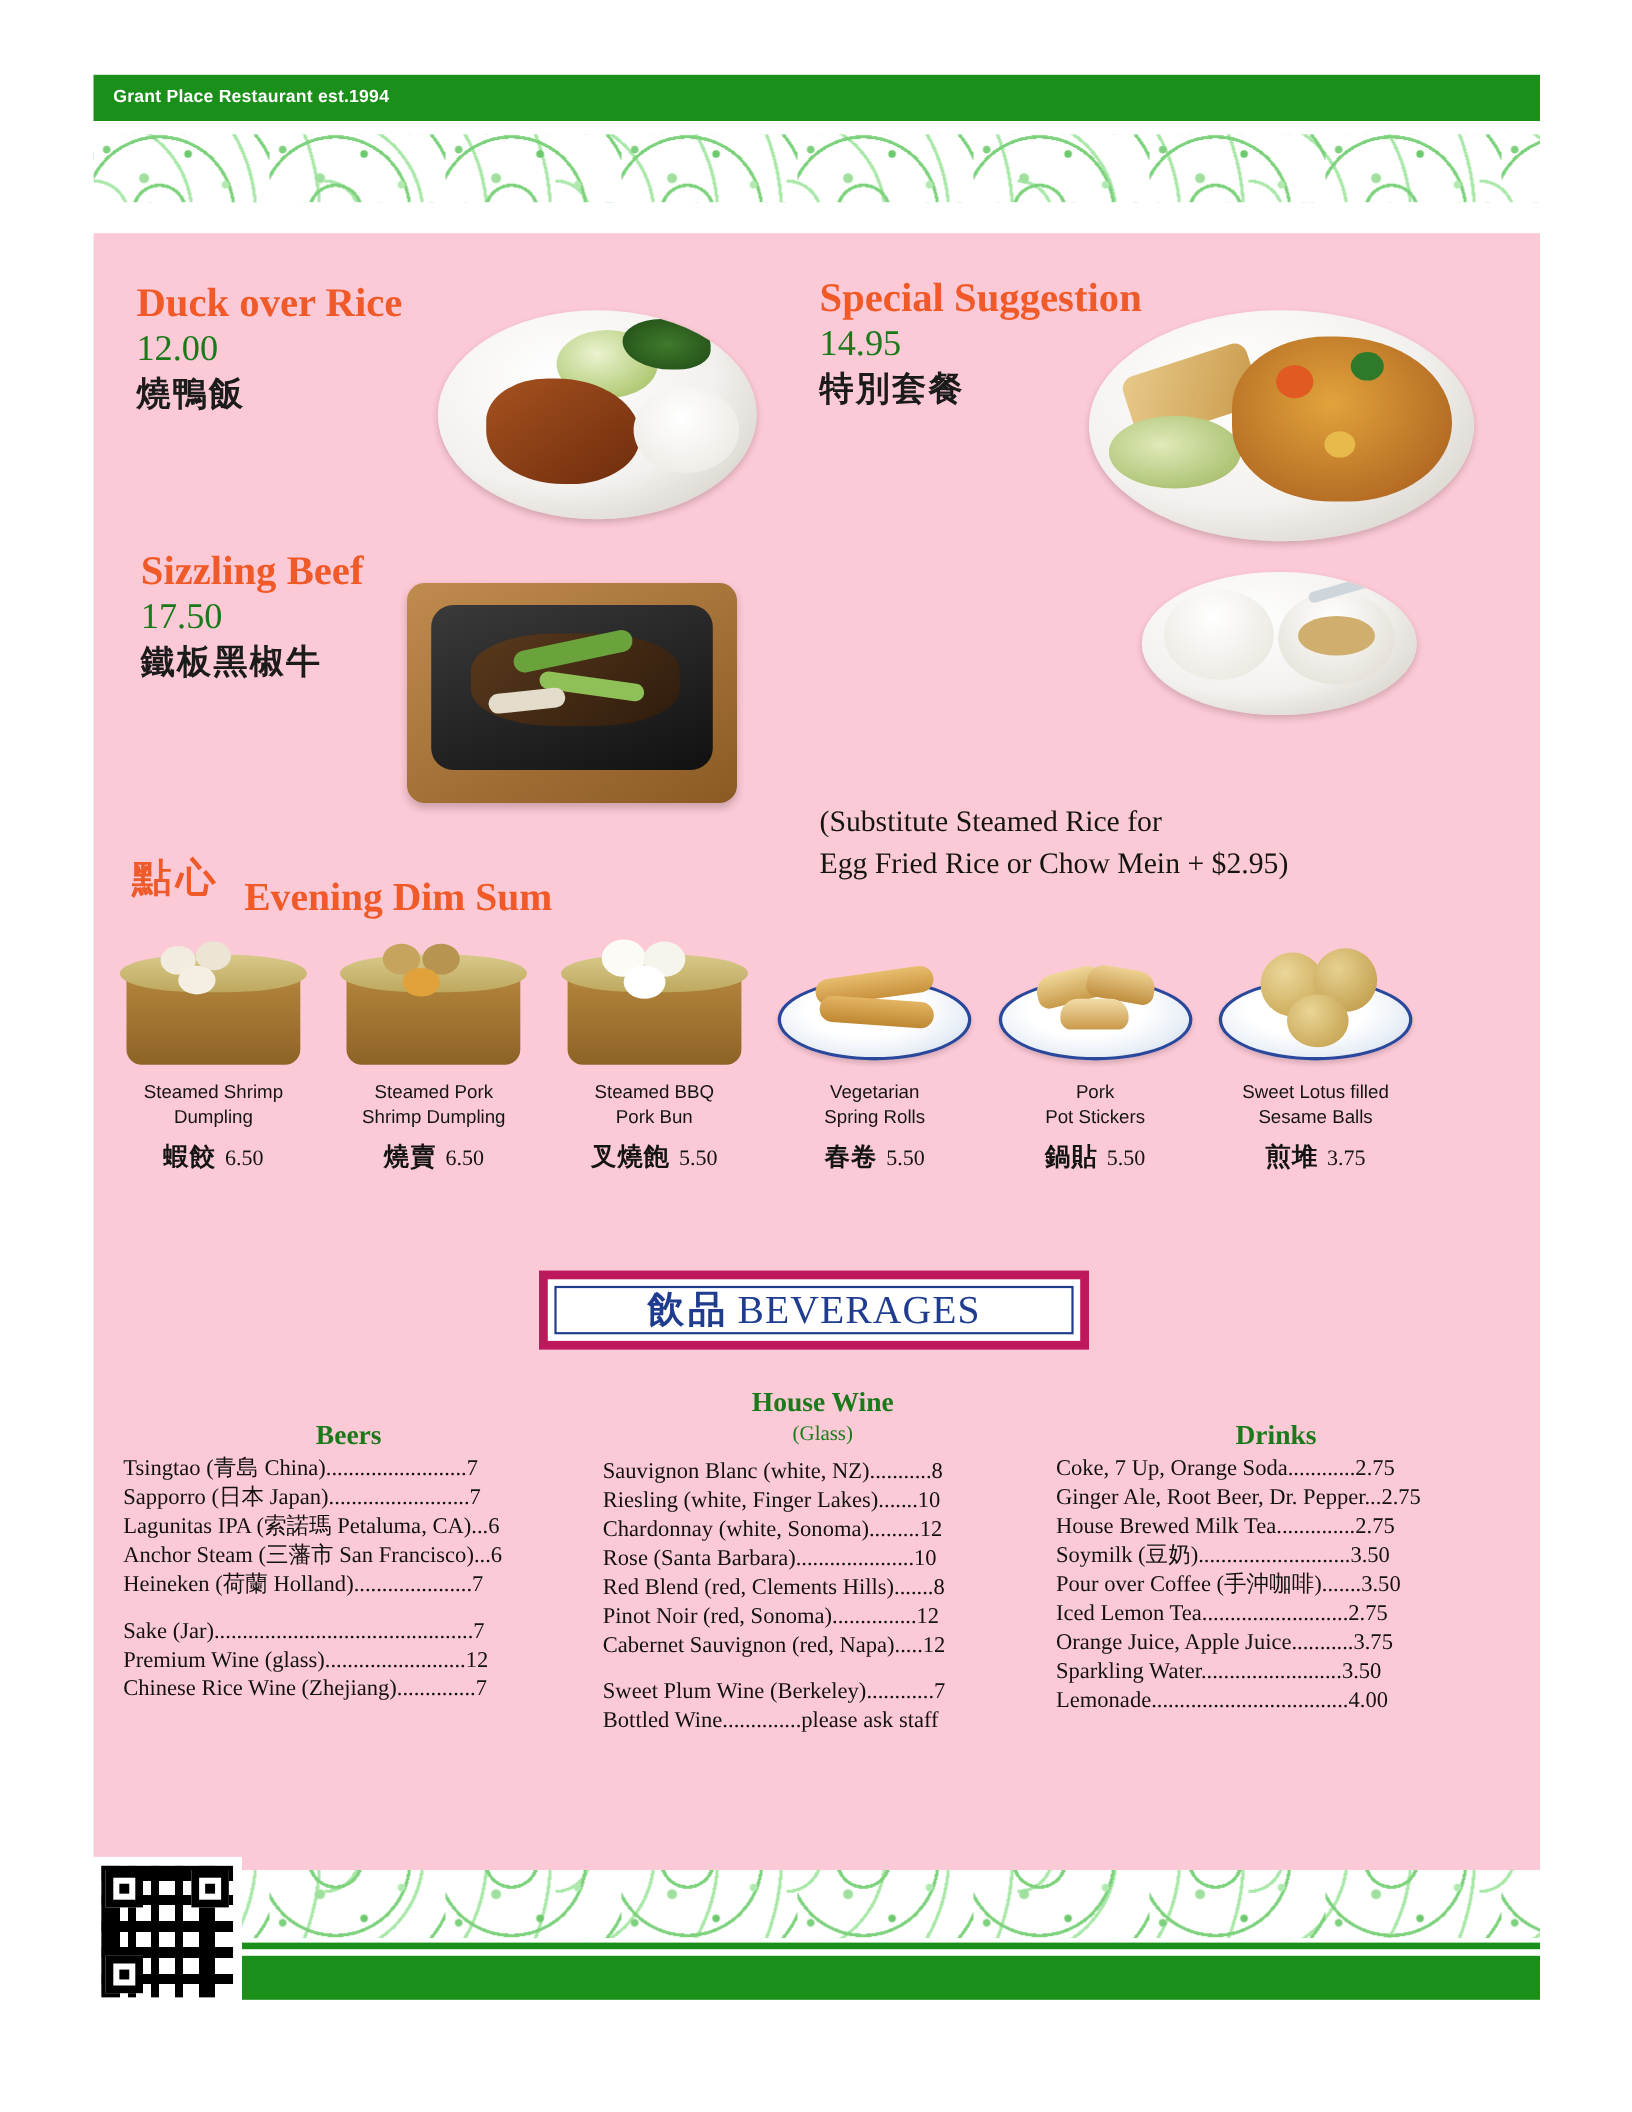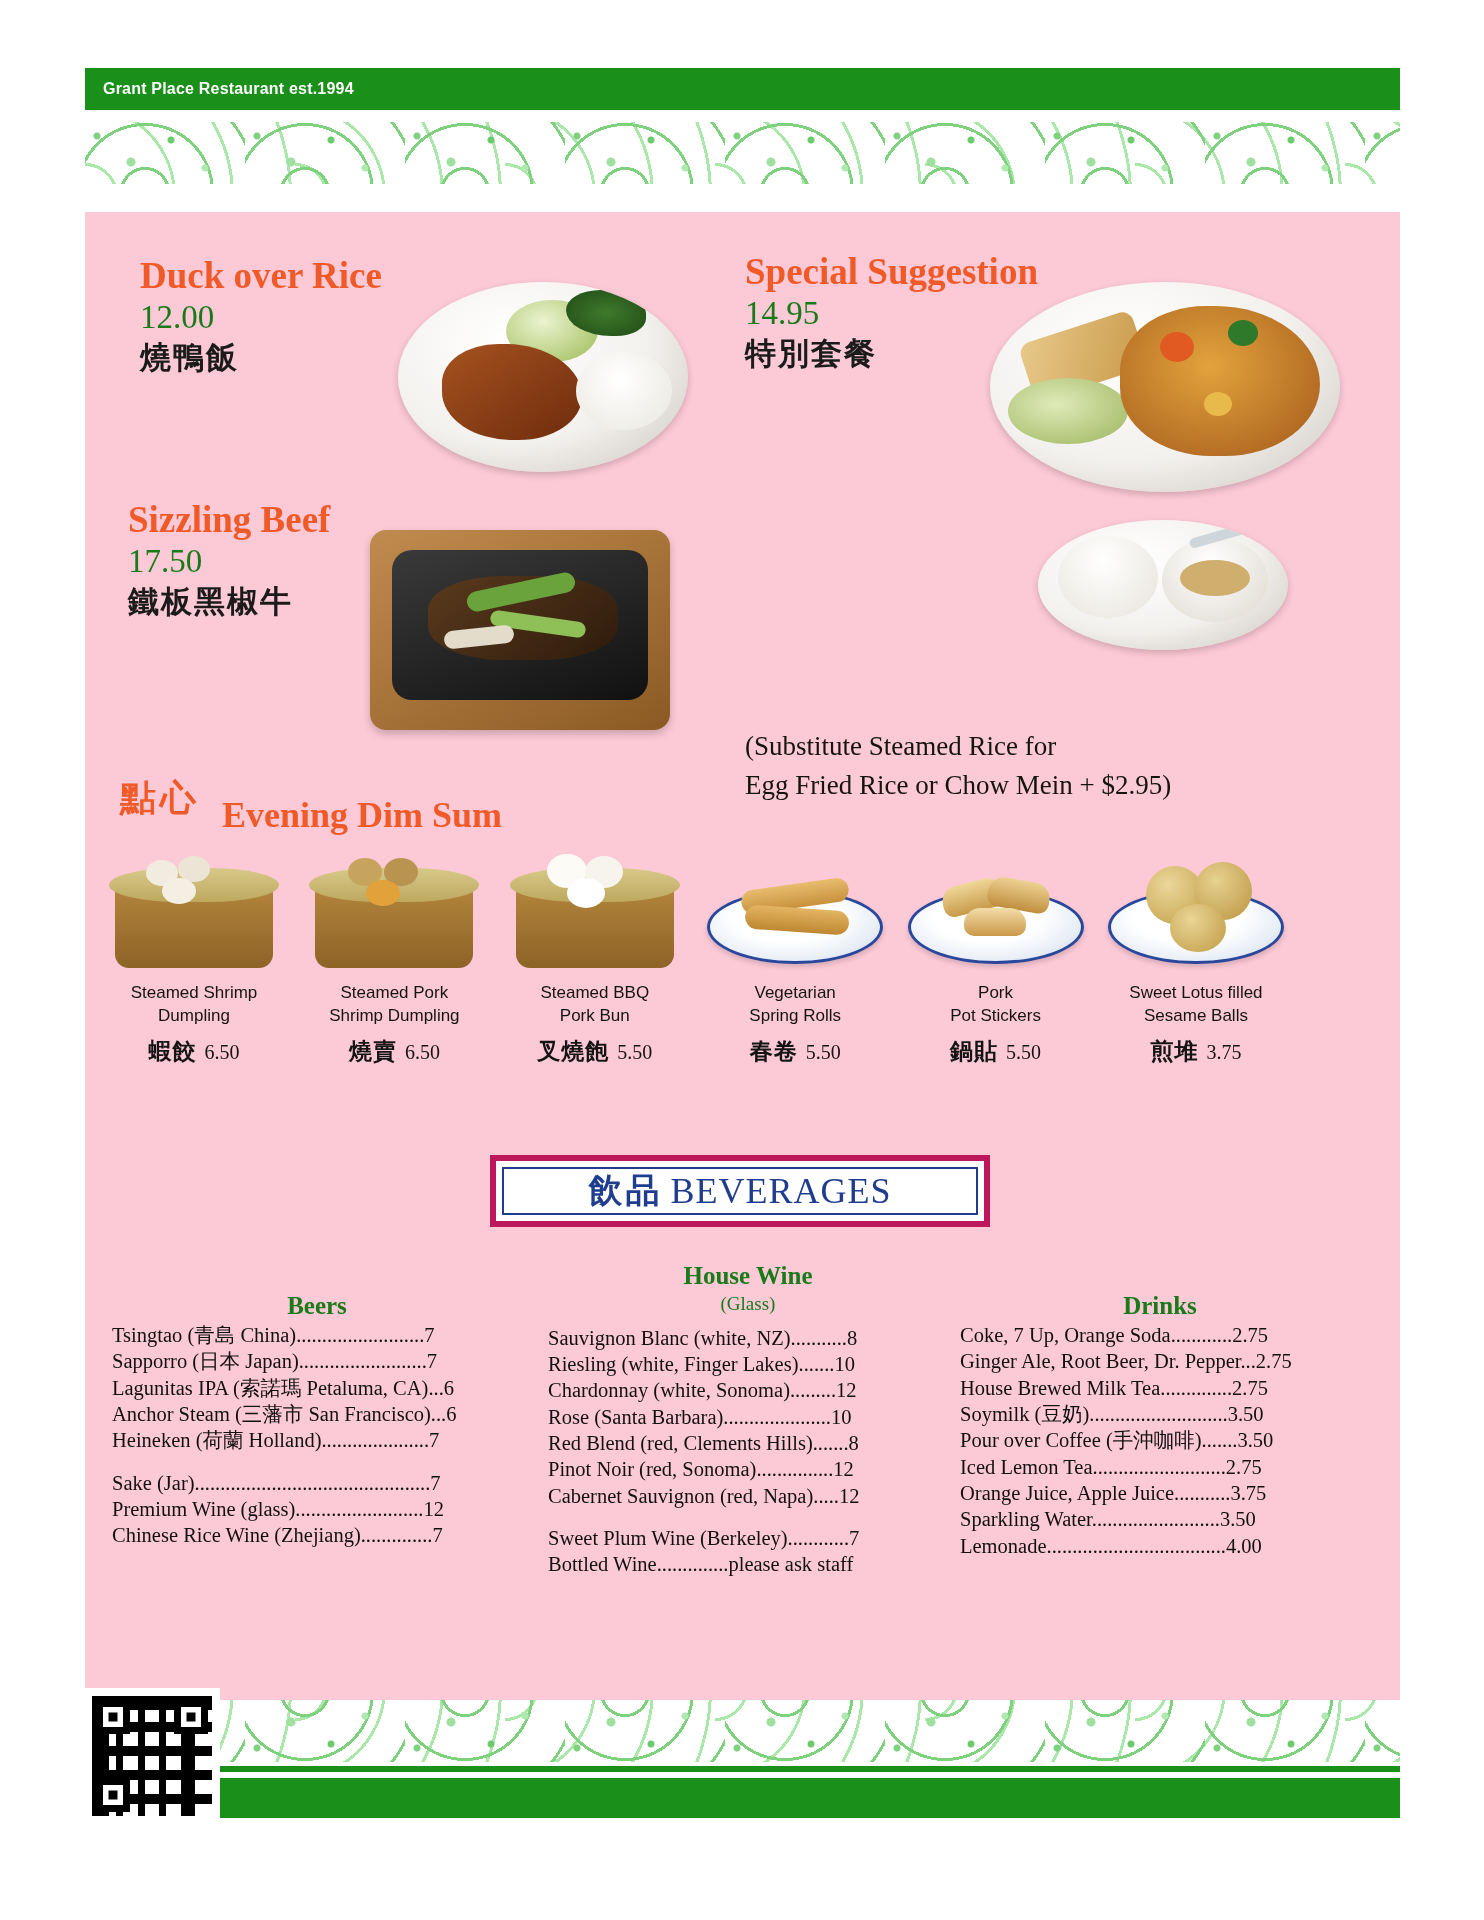--- a/index.html
+++ b/index.html
@@ -184,21 +184,21 @@
     background: radial-gradient(ellipse at 45% 35%, #ffffff 40%, #e8eef6 70%, #b9c7da 100%);
     border: 3px solid #29479b;
     box-shadow: 0 3px 5px rgba(0,0,0,.15);
   }
 
   
   .bev-banner {
     position: absolute;
     left: 490px; top: 1155px;
     width: 500px; height: 72px;
-    border: 6px solid #be185d;
+    border: 8px solid #be185d;
     background: #ffffff;
     display: flex; align-items: center; justify-content: center;
   }
   .bev-banner::after {
     content: "";
     position: absolute; inset: 6px;
     border: 2px solid #1f3c8f;
     pointer-events: none;
   }
   .bev-cn {
@@ -248,21 +248,21 @@
 <div id="page">
 
   <div class="header-bar">
     <div class="header-title">Grant Place Restaurant est.1994</div>
   </div>
 
   <div class="wave-band wave-top"></div>
 
   <div class="pink-panel"></div>
 
-  <div class="feature" style="left:140px; top:256px;">
+  <div class="feature" style="left:124px; top:256px;">
     <div class="feat-title">Duck over Rice</div>
     <div class="feat-price">12.00</div>
     <div class="feat-cn">燒鴨飯</div>
   </div>
   <div class="photo" style="left:398px; top:282px;">
     <div class="plate" style="width:290px;height:190px;">
       <div class="blob" style="left:108px;top:18px;width:92px;height:62px;background:radial-gradient(ellipse at 40% 35%,#eaf3cf,#9dbb55);"></div>
       <div class="blob" style="left:168px;top:8px;width:80px;height:46px;background:radial-gradient(ellipse at 50% 50%,#3f7a2b,#1f4a16);border-radius:46% 54% 40% 60%;"></div>
       <div class="blob" style="left:44px;top:62px;width:140px;height:96px;background:linear-gradient(145deg,#a6521f,#6e2c0d);border-radius:40% 55% 45% 50%;"></div>
       <div class="blob" style="left:178px;top:70px;width:96px;height:78px;background:radial-gradient(ellipse at 45% 35%,#ffffff,#e9e6de);"></div>

